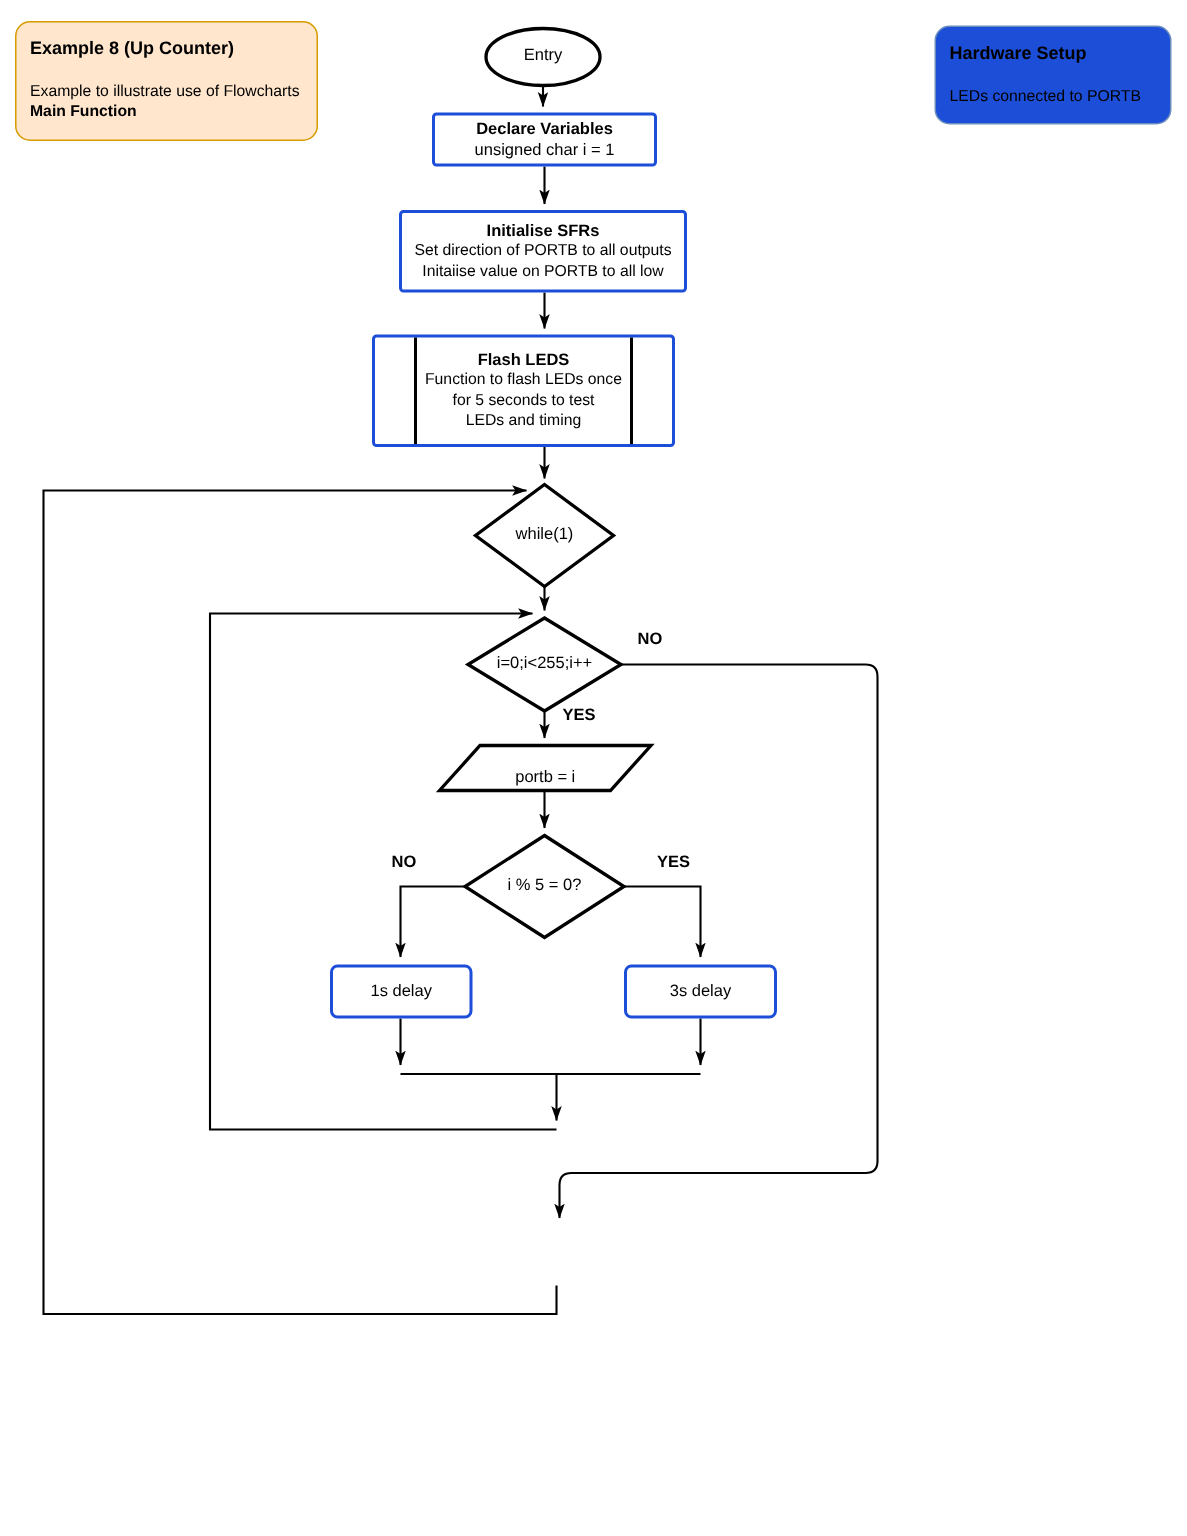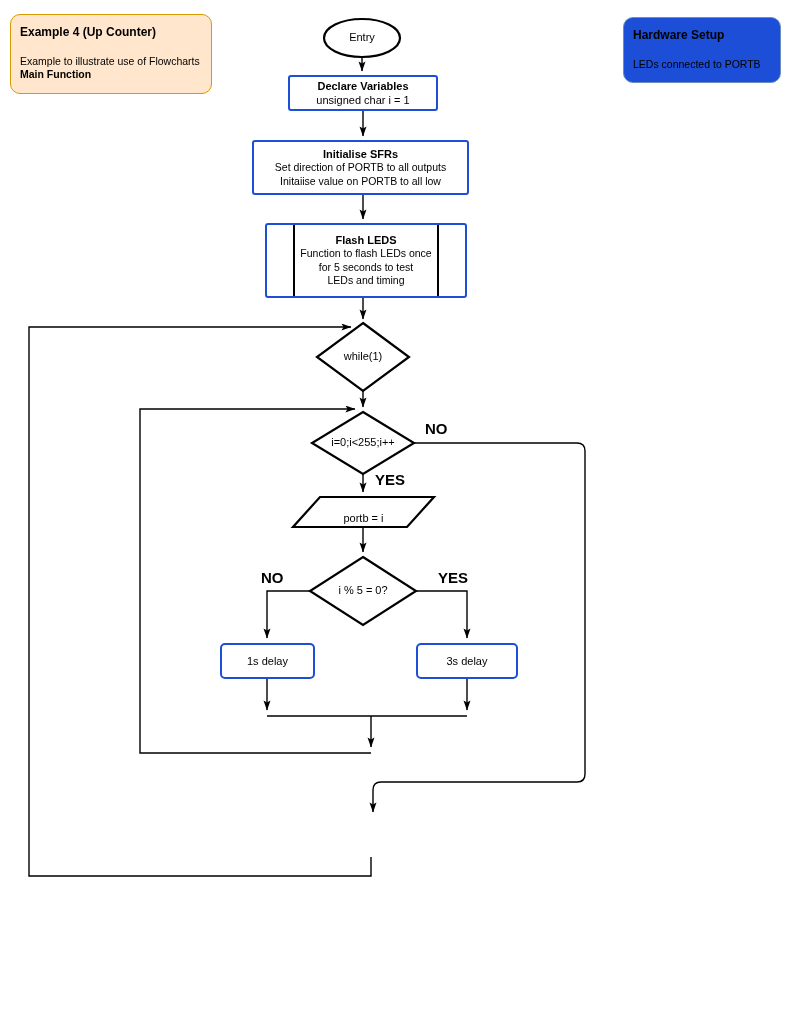--- a/index.html
+++ b/index.html
@@ -54,21 +54,21 @@
     align-items: center;
     justify-content: center;
     text-align: center;
     font-size: 11px;
     line-height: 1.25;
     white-space: nowrap;
   }
   .edge-label {
     position: absolute;
     font-weight: bold;
-    font-size: 15px;
+    font-size: 11px;
   }
   
   .note {
     position: absolute;
     box-sizing: border-box;
     border-radius: 10px;
     padding: 10px 9px;
     font-size: 10.5px;
     line-height: 1.25;
   }
@@ -115,42 +115,42 @@
     <path d="M371 857 V876 H29 V327 H351" fill="none" stroke="#000" stroke-width="1.4" marker-end="url(#arrow)"></path>
 
     <ellipse cx="362" cy="38" rx="38" ry="19" fill="#ffffff" stroke="#000000" stroke-width="2.2"></ellipse>
     <polygon points="363,323 409,357 363,391 317,357" fill="#ffffff" stroke="#000000" stroke-width="2.2"></polygon>
     <polygon points="363,412 414,443 363,474 312,443" fill="#ffffff" stroke="#000000" stroke-width="2.2"></polygon>
     <polygon points="320,497 434,497 407,527 293,527" fill="#ffffff" stroke="#000000" stroke-width="2.2"></polygon>
     <polygon points="363,557 416,591 363,625 310,591" fill="#ffffff" stroke="#000000" stroke-width="2.2"></polygon>
   </svg>
 
   <div class="note note-example">
-    <div class="nt">Example 4 (Up Counter)</div>
+    <div class="nt">Example 8 (Up Counter)</div>
     <div>Example to illustrate use of Flowcharts</div>
     <div class="bold">Main Function</div>
   </div>
 
   <div class="note note-hardware">
     <div class="nt">Hardware Setup</div>
     <div>LEDs connected to PORTB</div>
   </div>
 
   <div class="box" style="left:288px; top:75px; width:150px; height:36px;">
     <div class="t">Declare Variables</div>
     <div>unsigned char i = 1</div>
   </div>
 
-  <div class="box" style="left:252px; top:140px; width:217px; height:55px;">
+  <div class="box" style="left:266px; top:140px; width:192px; height:55px;">
     <div class="t">Initialise SFRs</div>
     <div class="small">Set direction of PORTB to all outputs</div>
     <div class="small">Initaiise value on PORTB to all low</div>
   </div>
 
-  <div class="box" style="left:265px; top:223px; width:202px; height:75px;">
+  <div class="box" style="left:248px; top:223px; width:202px; height:75px;">
     <div class="pp-bar" style="left:26px;"></div>
     <div class="pp-bar" style="right:26px;"></div>
     <div class="t">Flash LEDS</div>
     <div class="small">Function to flash LEDs once</div>
     <div class="small">for 5 seconds to test</div>
     <div class="small">LEDs and timing</div>
   </div>
 
   <div class="box rounded" style="left:220px; top:643px; width:95px; height:36px;">
     <div>1s delay</div>

